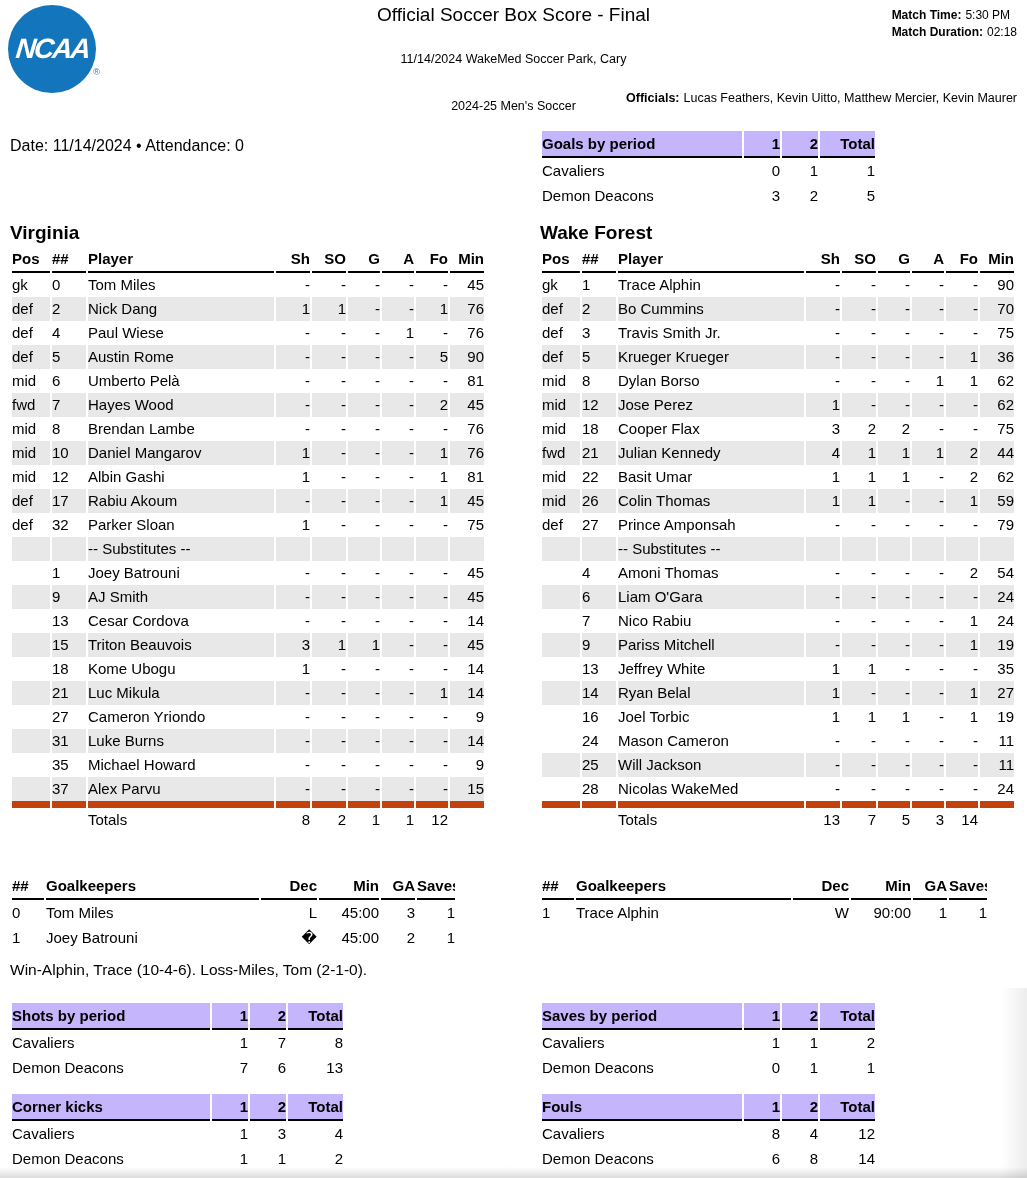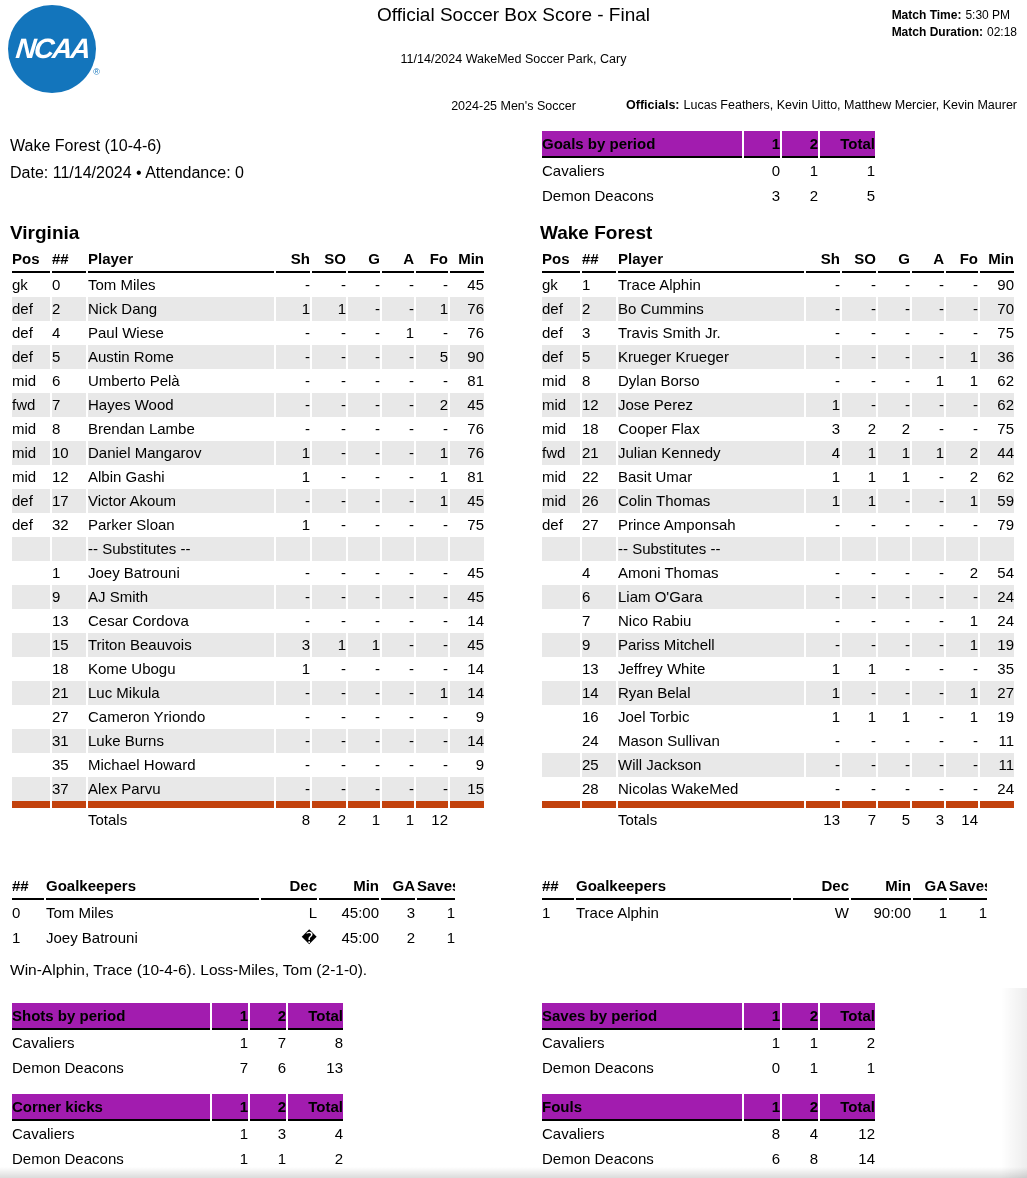--- a/index.html
+++ b/index.html
@@ -12,38 +12,38 @@
         display:flex;align-items:center;justify-content:center;}
   .logo-text{color:#fff;font-weight:bold;font-style:italic;font-size:28px;letter-spacing:-2px;
              transform:skewX(-6deg);}
   .logo-reg{position:absolute;right:-4px;bottom:16px;font-size:9px;color:#1375BC;}
   .head-center{left:0;right:0;top:6px;text-align:center;}
   .report-title{font-size:19px;line-height:17px;}
   .match-title{font-size:16.5px;font-weight:bold;line-height:24px;margin-top:2px;}
   .venue-line,.season-line{font-size:12.5px;line-height:21px;margin-top:26px;}
   .head-right{right:10px;top:7px;text-align:left;font-size:12px;line-height:17px;}
   .head-right b{margin-right:4px;}
-  .officials{right:10px;top:98px;font-size:12.5px;}
+  .officials{right:10px;top:91px;font-size:12.5px;}
   .officials b{margin-right:4px;}
 
   
   .meta{left:10px;top:132px;font-size:16px;line-height:27px;}
 
   
   table{border-collapse:separate;border-spacing:2px 0;table-layout:fixed;}
   th,td{font-size:15px;height:24px;line-height:24px;padding:0;overflow:hidden;white-space:nowrap;}
   th{font-weight:bold;border-bottom:2px solid #000;text-align:left;}
   td{text-align:left;}
   .r{text-align:right;}
   .stripe td{background:#e8e8e8;}
   .totals td{border-top:7px solid #c2410c;}
 
   
   .stat{width:327px;}
-  .stat th{background:#a21caf;height:25px;line-height:25px;}
+  .stat th{background:#c4b5fd;height:25px;line-height:25px;}
   .stat td{height:25px;line-height:25px;}
 
   
   .team-head{font-size:19px;font-weight:bold;}
   .players{width:470px;}
 
   
   .gk{width:435px;}
   .gk th,.gk td{height:25px;line-height:25px;}
 
@@ -72,21 +72,20 @@
 <div class="abs head-right">
   <div><b>Match Time:</b><span>5:30 PM</span></div>
   <div><b>Match Duration:</b><span>02:18</span></div>
 </div>
 
 <div class="abs officials">
   <b>Officials:</b><span>Lucas Feathers, Kevin Uitto, Matthew Mercier, Kevin Maurer</span>
 </div>
 
 <div class="abs meta">
-  <div>Wake Forest (10-4-6)</div>
   <div>Date: 11/14/2024 • Attendance: 0</div>
 </div>
 
 <table class="abs stat" style="left:540px;top:131px;">
   <colgroup>
       <col style="width:200px">
       <col style="width:36px">
       <col style="width:36px">
       <col style="width:55px">
     </colgroup>
@@ -236,21 +235,21 @@
         <td class="r">1</td>
         <td class="r">-</td>
         <td class="r">-</td>
         <td class="r">-</td>
         <td class="r">1</td>
         <td class="r">81</td>
       </tr>
       <tr class="stripe">
         <td>def</td>
         <td>17</td>
-        <td>Victor Akoum</td>
+        <td>Rabiu Akoum</td>
         <td class="r">-</td>
         <td class="r">-</td>
         <td class="r">-</td>
         <td class="r">-</td>
         <td class="r">1</td>
         <td class="r">45</td>
       </tr>
       <tr>
         <td>def</td>
         <td>32</td>
@@ -629,21 +628,21 @@
         <td class="r">1</td>
         <td class="r">1</td>
         <td class="r">1</td>
         <td class="r">-</td>
         <td class="r">1</td>
         <td class="r">19</td>
       </tr>
       <tr>
         <td></td>
         <td>24</td>
-        <td>Mason Sullivan</td>
+        <td>Mason Cameron</td>
         <td class="r">-</td>
         <td class="r">-</td>
         <td class="r">-</td>
         <td class="r">-</td>
         <td class="r">-</td>
         <td class="r">11</td>
       </tr>
       <tr class="stripe">
         <td></td>
         <td>25</td>

